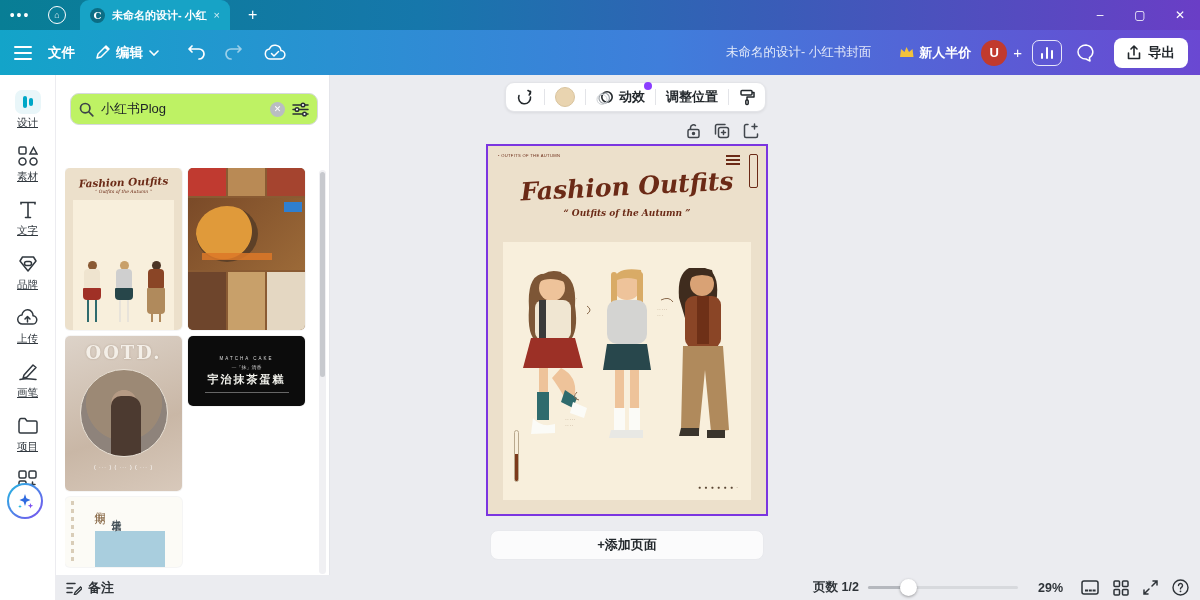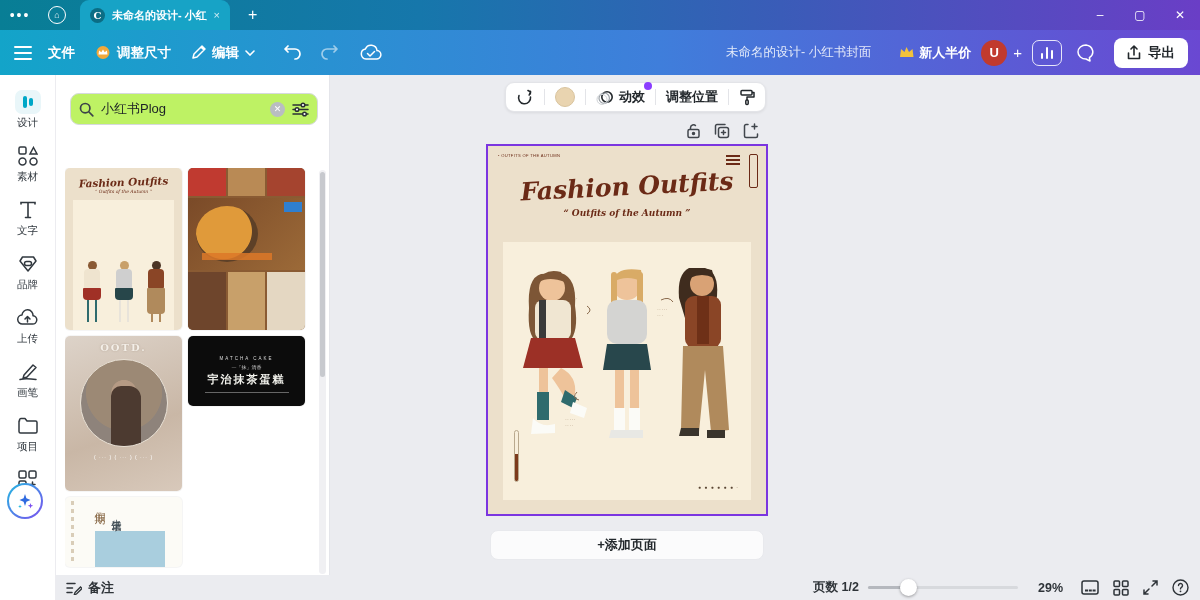--- a/index.html
+++ b/index.html
@@ -35,21 +35,21 @@
   .promo { display:flex; align-items:center; gap:5px; font-weight:bold; cursor:pointer; }
   .avatar-wrap { display:flex; align-items:center; gap:6px; cursor:pointer; }
   .avatar { width:26px; height:26px; border-radius:50%; background:#c13a2e; color:#fff; font-weight:bold; display:flex; align-items:center; justify-content:center; font-size:13px; }
   .plus { font-size:15px; }
   .sq-icon { width:30px; height:26px; border:1.4px solid rgba(255,255,255,.85); border-radius:7px; display:flex; align-items:center; justify-content:center; cursor:pointer; }
   .rnd-icon { width:28px; height:26px; display:flex; align-items:center; justify-content:center; cursor:pointer; }
   .export-btn { background:#fff; color:#23282c; font-weight:bold; border:none; border-radius:8px; height:30px; padding:0 13px; display:flex; align-items:center; gap:7px; font-size:13.5px; cursor:pointer; margin-left:4px; }
 
   
   .rail { position:absolute; left:0; top:75px; width:56px; height:525px; background:#fff; border-right:1px solid #ececf0; display:flex; flex-direction:column; align-items:center; padding-top:8px; }
-  .rail-item { width:52px; height:54px; display:flex; flex-direction:column; align-items:center; justify-content:center; gap:3px; cursor:pointer; color:#31383f; }
+  .rail-item { width:52px; height:54px; display:flex; flex-direction:column; align-items:center; justify-content:center; gap:3px; cursor:pointer; color:#31383f;text-decoration:underline; }
   .rail-item .glyph { height:22px; display:flex; align-items:center; justify-content:center; }
   .rail-item .lbl { font-size:10.5px; }
   .rail-item.active .glyph .designbox { background:#e9f6f9; }
   .designbox { width:26px; height:24px; border-radius:7px; background:#eef3f6; display:flex; align-items:center; justify-content:center; gap:2px; }
   .designbox i { display:block; width:4px; border-radius:2px; background:#00a7c7; }
   .magic-btn { position:absolute; left:7px; top:483px; width:36px; height:36px; border-radius:50%; background:#fff;
     border:2px solid transparent; background-image:linear-gradient(#fff,#fff),linear-gradient(135deg,#22b8e0,#7b4ff0); background-origin:border-box; background-clip:content-box,border-box; display:flex; align-items:center; justify-content:center; cursor:pointer; }
 
   
   .panel { position:absolute; left:56px; top:75px; width:274px; height:500px; background:#fff; border-right:1px solid #e4e5ea; }
@@ -89,21 +89,21 @@
   
   .c-daily { height:150px; background:#fbf3d7; padding-top:5px; }
   .c-daily .ttl { font-family:"DejaVu Serif",serif; color:#bb9c6d; font-size:11px; text-align:center; letter-spacing:1px; }
   .c-daily .grid { width:96px; margin:5px auto 0; display:grid; grid-template-columns:repeat(3,1fr); gap:3px; }
   .c-daily .grid i { display:block; height:28px; }
   .c-daily .foot { width:30px; height:3px; background:#cbb489; margin:6px auto 0; }
   .badge { position:absolute; right:3px; top:3px; width:34px; height:8px; background:#f2a13c; border-radius:4px; }
 
   
   .c-ootd { height:155px; background:linear-gradient(160deg,#ddd3c9 0%,#c9b7a6 60%,#d8c9bb 100%); text-align:center; padding-top:6px; }
-  .c-ootd .ttl { font-family:"DejaVu Serif",serif; color:#f4efe8; font-size:10px; font-weight:bold; letter-spacing:2px; text-shadow:0 0 2px rgba(150,130,110,.6); }
+  .c-ootd .ttl { font-family:"DejaVu Serif",serif; color:#f4efe8; font-size:18px; font-weight:bold; letter-spacing:2px; text-shadow:0 0 2px rgba(150,130,110,.6); }
   .c-ootd .circle { width:88px; height:88px; border-radius:50%; margin:6px auto 0; border:1px solid #e8e0d4;
      background:radial-gradient(circle at 50% 38%,#b59a84 0 18%,#9c8975 19% 55%,#8e837b 56%); position:relative; overflow:hidden; }
   .c-ootd .fig { position:absolute; left:30px; top:26px; width:30px; height:62px; background:#4c3a30; border-radius:10px 12px 2px 2px; }
   .c-ootd .brk { margin-top:7px; font-size:5px; color:#fff; letter-spacing:1px; }
 
   
   .c-matcha { height:70px; background:#0c0c0c; color:#f2f2ec; text-align:center; padding-top:20px; }
   .c-matcha .arc { font-size:4.5px; letter-spacing:2px; color:#ddd; }
   .c-matcha .tag { font-size:5px; margin-top:3px; color:#ccc; }
   .c-matcha .ttl { font-size:11px; font-weight:bold; letter-spacing:2px; margin-top:2px; }
@@ -174,29 +174,20 @@
 </div>
 
 <div class="toolbar">
   <span class="icon tb-ham">
     <svg width="18" height="14" viewBox="0 0 18 14">
         <path d="M1 1h16M1 7h16M1 13h16" stroke="#fff" stroke-width="2" stroke-linecap="round"></path>
       </svg>
   </span>
   <div class="item">
     <span>文件</span>
-  </div>
-  <div class="item">
-    <span class="icon">
-      <svg width="16" height="13" viewBox="0 0 16 13">
-          <circle cx="8" cy="6.5" r="6.5" fill="#f2a93b"></circle>
-          <path d="M3.5 8.5l.6-4 2.2 1.8L8 3.5l1.7 2.8 2.2-1.8.6 4z" fill="#fff"></path>
-        </svg>
-    </span>
-    <span>调整尺寸</span>
   </div>
   <div class="item">
     <span class="icon">
       <svg width="15" height="15" viewBox="0 0 15 15">
           <path d="M2 13l1-4 8-8 3 3-8 8zM10 2l3 3" stroke="#fff" stroke-width="1.5" fill="none" stroke-linejoin="round"></path>
         </svg>
     </span>
     <span>编辑</span>
     <span class="icon">
       <svg width="10" height="6" viewBox="0 0 10 6">

